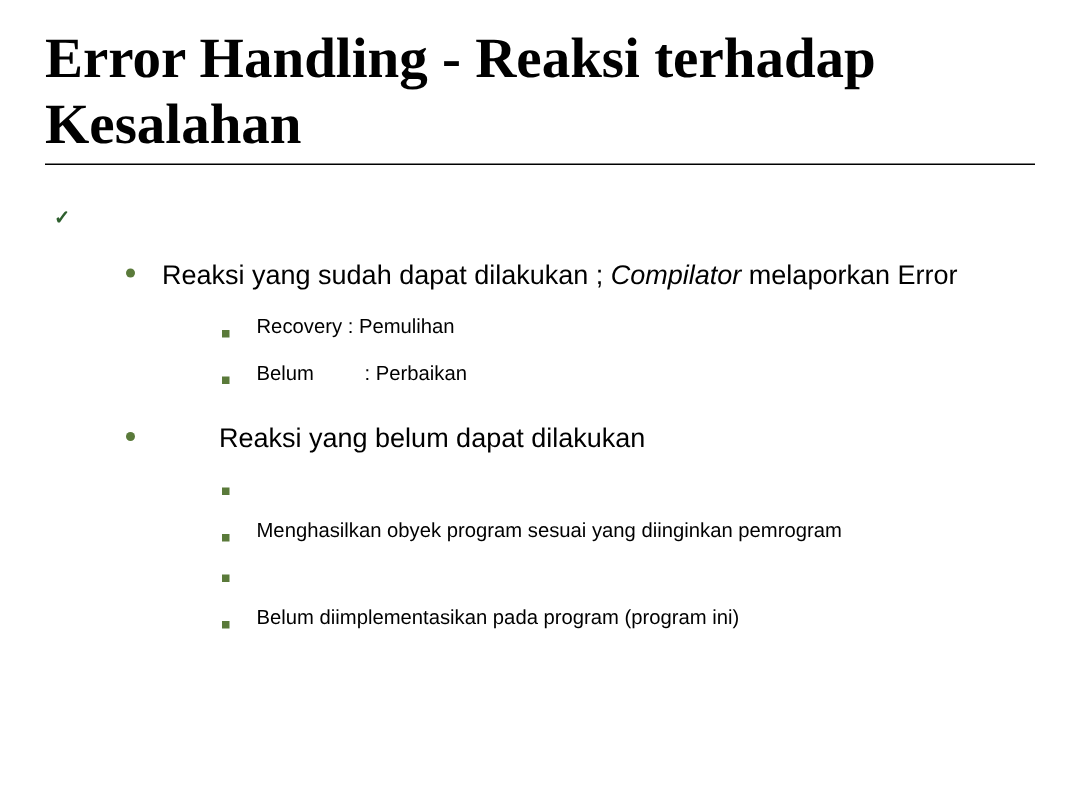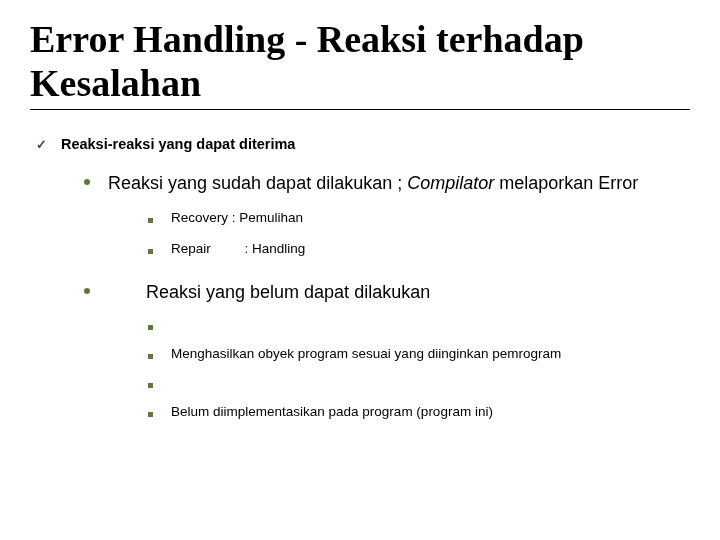--- a/index.html
+++ b/index.html
@@ -52,21 +52,21 @@
     width: 6px;
     height: 6px;
     background: #5a7a3a;
     border-radius: 50%;
     margin-top: 6px;
     margin-right: 18px;
     flex-shrink: 0;
   }
   .lvl3 {
     display: flex;
-    align-items: center;
+    align-items: flex-end;
     margin-left: 118px;
     margin-bottom: 16px;
     font-size: 13.5px;
   }
   .sq {
     width: 5px;
     height: 5px;
     background: #5a7a3a;
     margin-top: 6px;
     margin-right: 18px;
@@ -76,37 +76,36 @@
   .block2 { margin-top: 26px; gap: 38px; }
   .gap-after { margin-bottom: 18px; }
 </style>
 </head>
 <body>
 
 <div class="title">Error Handling - Reaksi terhadap Kesalahan</div>
 
 <div class="lvl1">
   <span class="check">✓</span>
-  <span>Reaksi-reaksi yang dapat diterima</span>
 </div>
 
 <div class="lvl2">
   <span class="dot"></span>
   <span>
     <span>Reaksi yang sudah dapat dilakukan ; </span><span class="italic">Compilator</span><span> melaporkan Error</span>
   </span>
 </div>
 
 <div class="lvl3">
   <span class="sq"></span>
   <span>Recovery : Pemulihan</span>
 </div>
 <div class="lvl3 gap-after">
   <span class="sq"></span>
-  <span>Repair     : Handling</span>
+  <span>Belum     : Perbaikan</span>
 </div>
 
 <div class="lvl2 block2">
   <span class="dot"></span>
   <span>Reaksi yang belum dapat dilakukan</span>
 </div>
 
 <div class="lvl3">
   <span class="sq"></span>
 </div>

